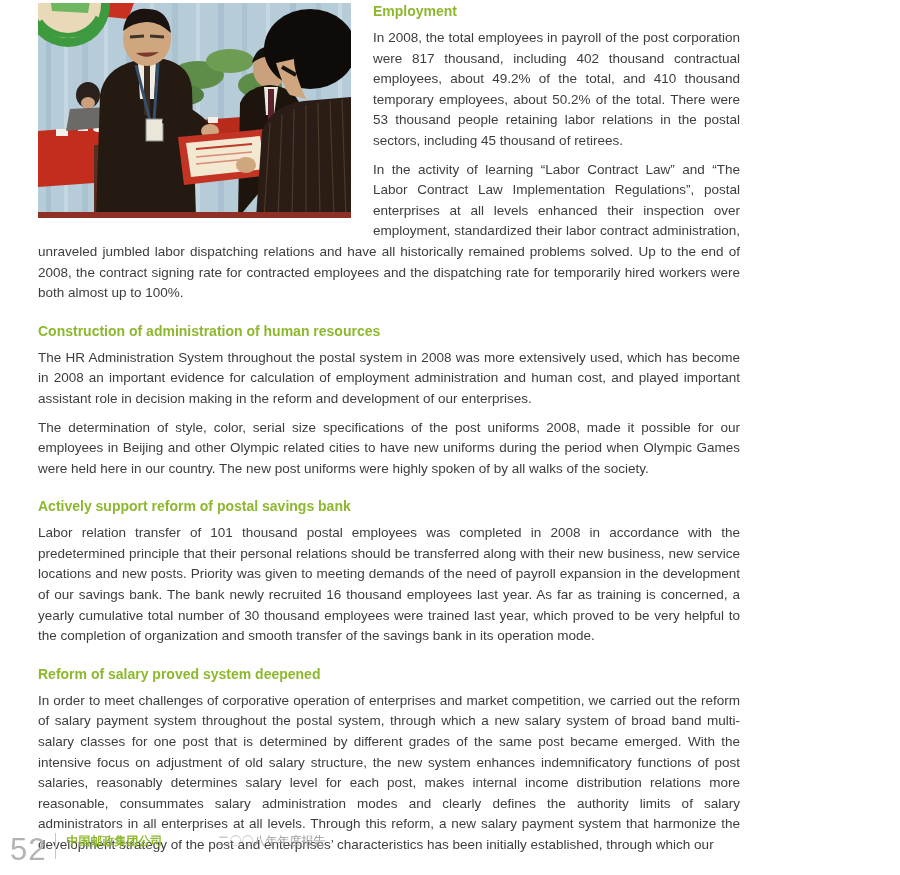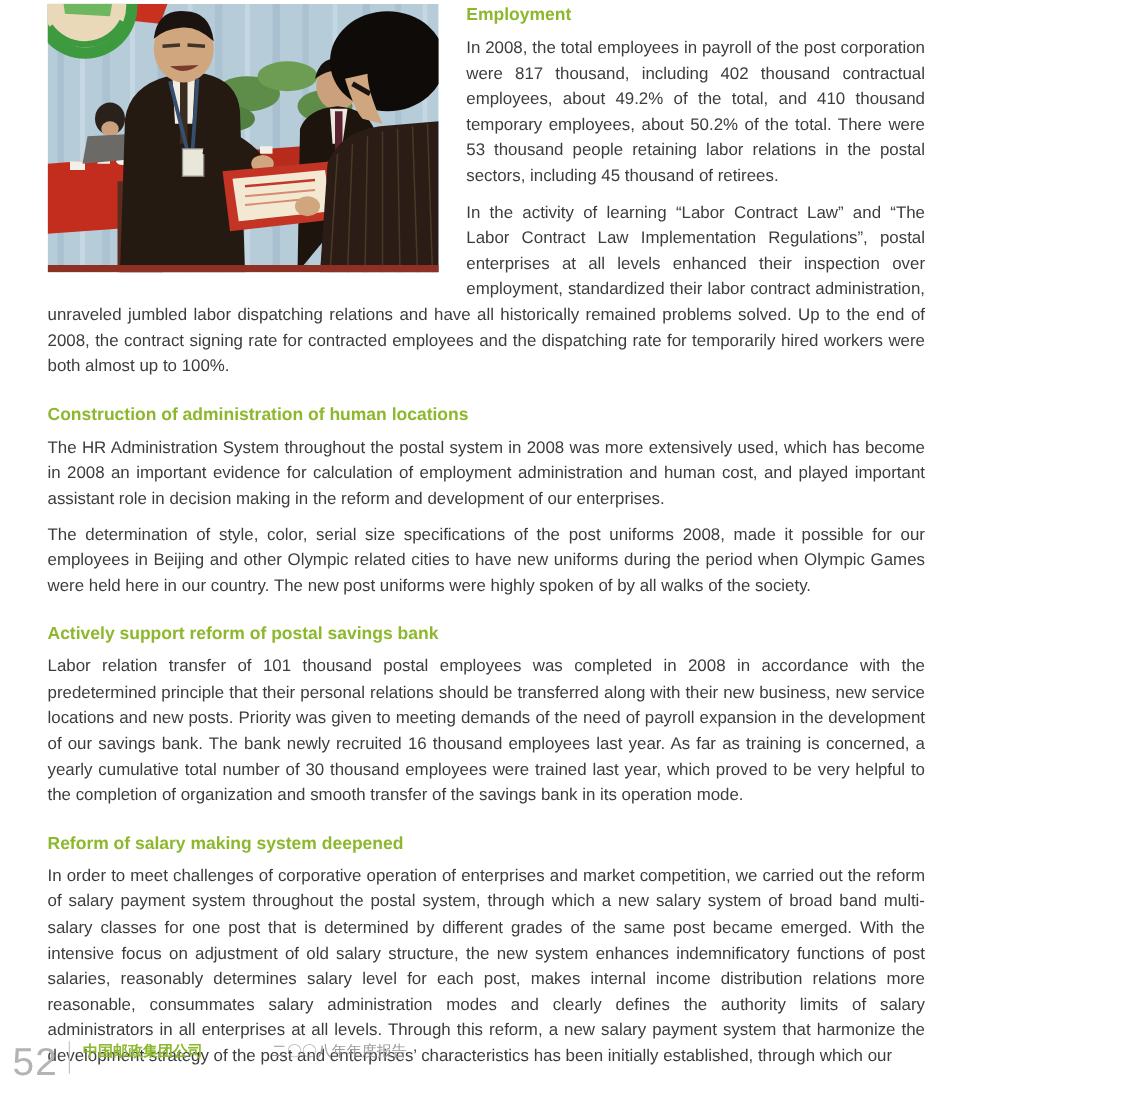--- a/index.html
+++ b/index.html
@@ -190,28 +190,28 @@
         </g>
 
         <rect y="209" width="313" height="6" fill="#8e3023"></rect>
       </svg>
     </div>
 
     <h3 class="section-heading first">Employment</h3>
     <p class="body-par">In 2008, the total employees in payroll of the post corporation were 817 thousand, including 402 thousand contractual employees, about 49.2% of the total, and 410 thousand temporary employees, about 50.2% of the total. There were 53 thousand people retaining labor relations in the postal sectors, including 45 thousand of retirees.</p>
     <p class="body-par">In the activity of learning “Labor Contract Law” and “The Labor Contract Law Implementation Regulations”, postal enterprises at all levels enhanced their inspection over employment, standardized their labor contract administration, unraveled jumbled labor dispatching relations and have all historically remained problems solved. Up to the end of 2008, the contract signing rate for contracted employees and the dispatching rate for temporarily hired workers were both almost up to 100%.</p>
 
-    <h3 class="section-heading">Construction of administration of human locations</h3>
+    <h3 class="section-heading">Construction of administration of human resources</h3>
     <p class="body-par">The HR Administration System throughout the postal system in 2008 was more extensively used, which has become in 2008 an important evidence for calculation of employment administration and human cost, and played important assistant role in decision making in the reform and development of our enterprises.</p>
     <p class="body-par">The determination of style, color, serial size specifications of the post uniforms 2008, made it possible for our employees in Beijing and other Olympic related cities to have new uniforms during the period when Olympic Games were held here in our country. The new post uniforms were highly spoken of by all walks of the society.</p>
 
     <h3 class="section-heading">Actively support reform of postal savings bank</h3>
     <p class="body-par">Labor relation transfer of 101 thousand postal employees was completed in 2008 in accordance with the predetermined principle that their personal relations should be transferred along with their new business, new service locations and new posts. Priority was given to meeting demands of the need of payroll expansion in the development of our savings bank. The bank newly recruited 16 thousand employees last year. As far as training is concerned, a yearly cumulative total number of 30 thousand employees were trained last year, which proved to be very helpful to the completion of organization and smooth transfer of the savings bank in its operation mode.</p>
 
-    <h3 class="section-heading">Reform of salary making system deepened</h3>
+    <h3 class="section-heading">Reform of salary proved system deepened</h3>
     <p class="body-par">In order to meet challenges of corporative operation of enterprises and market competition, we carried out the reform of salary payment system throughout the postal system, through which a new salary system of broad band multi-salary classes for one post that is determined by different grades of the same post became emerged. With the intensive focus on adjustment of old salary structure, the new system enhances indemnificatory functions of post salaries, reasonably determines salary level for each post, makes internal income distribution relations more reasonable, consummates salary administration modes and clearly defines the authority limits of salary administrators in all enterprises at all levels.  Through this reform, a new salary payment system that harmonize the development strategy of the post and enterprises’ characteristics has been initially established, through which our</p>
 
   </div>
 
   <div class="footer">
     <span class="page-number">52</span>
     <span class="footer-divider"></span>
     <span class="footer-company">中国邮政集团公司</span>
     <span class="footer-report">二〇〇八年年度报告</span>
   </div>

